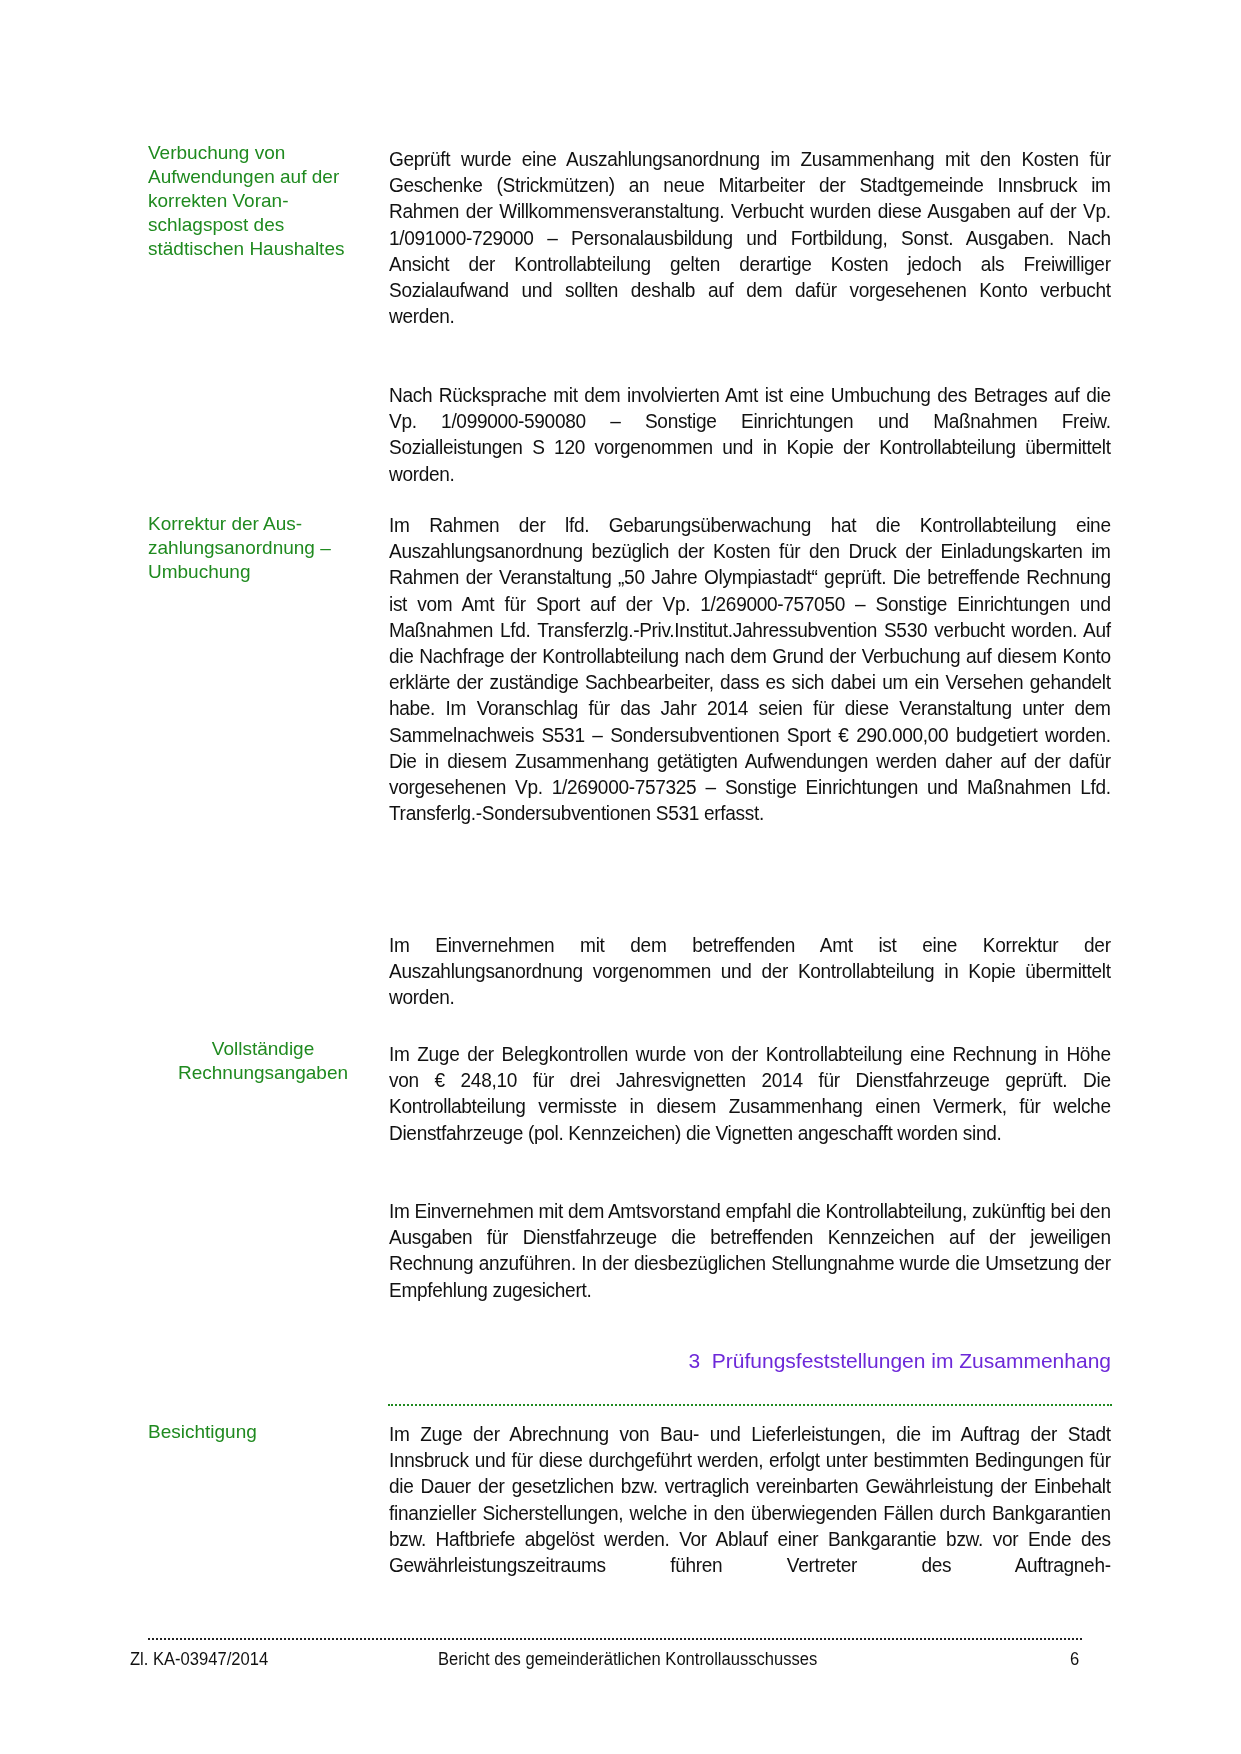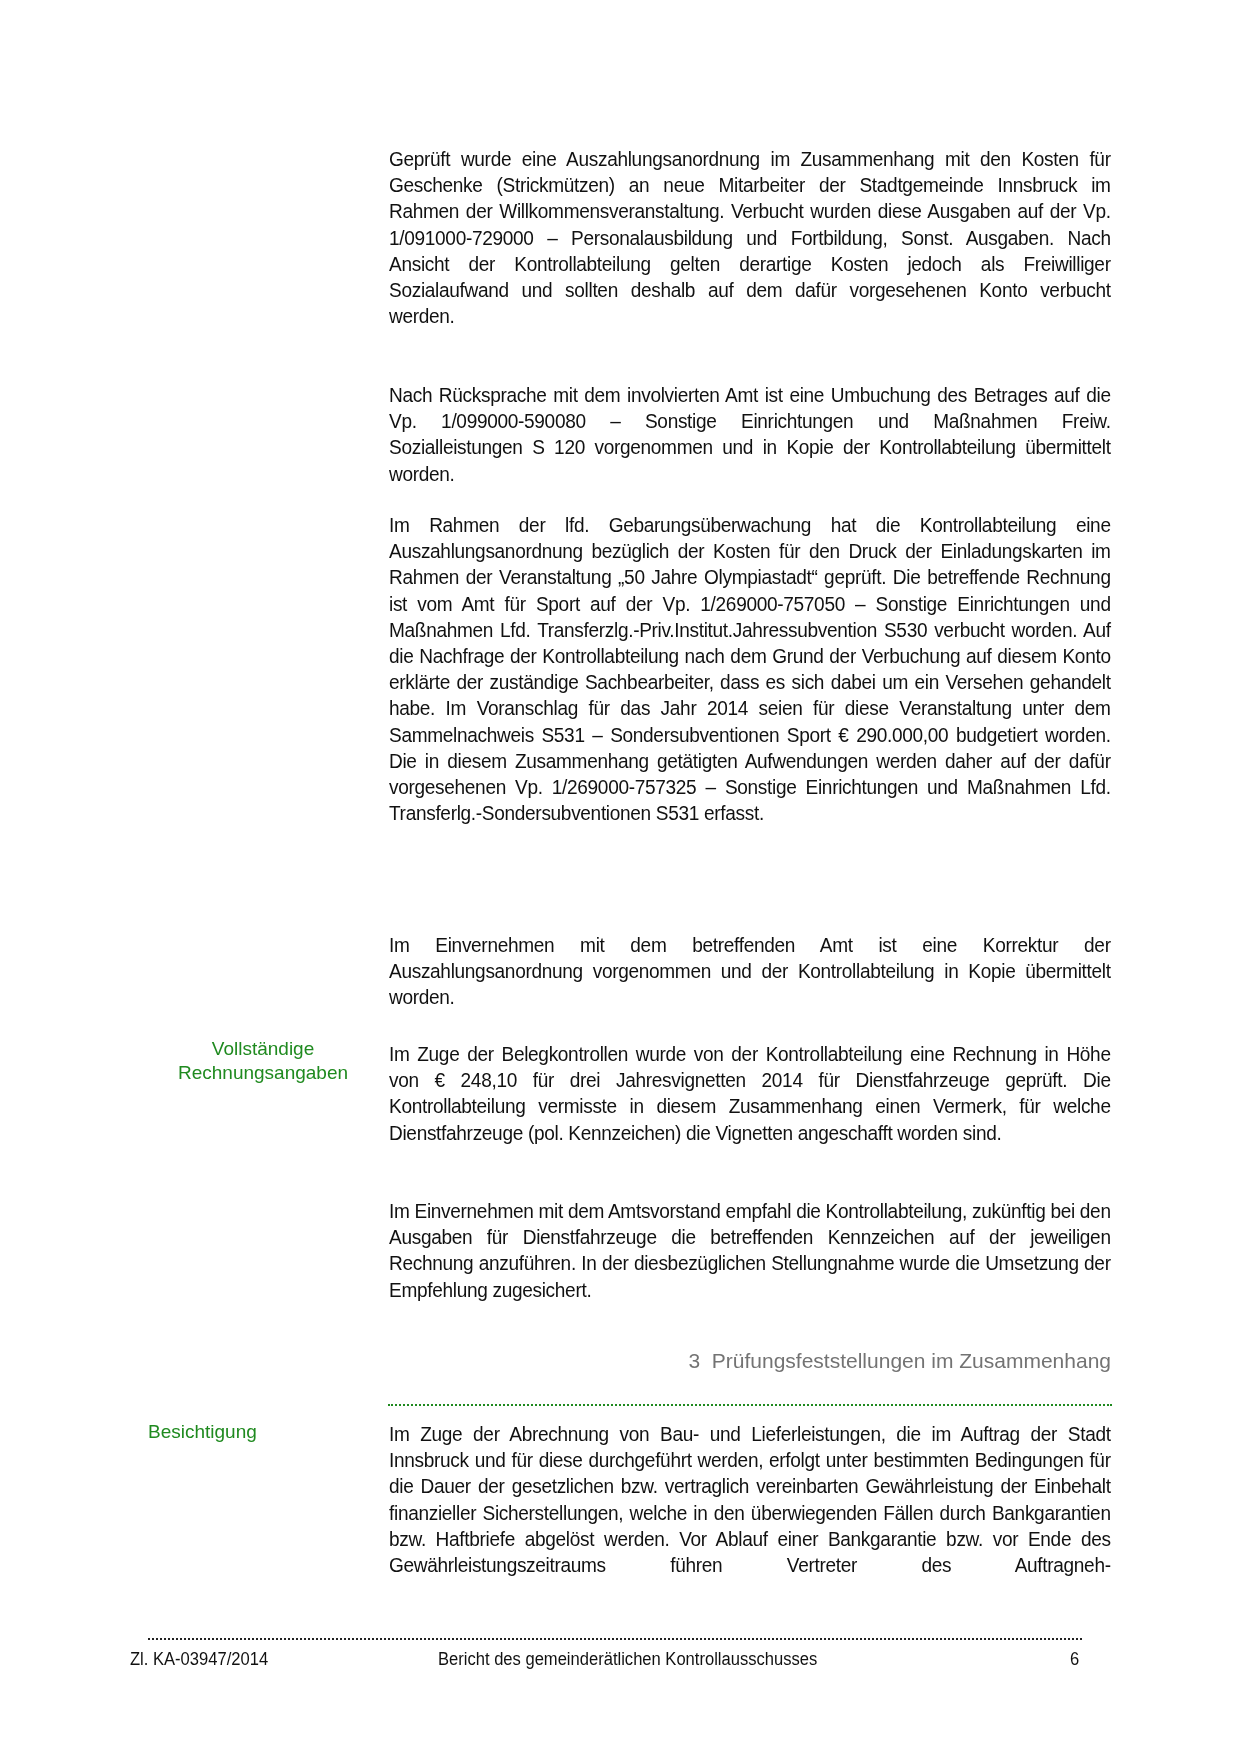--- a/index.html
+++ b/index.html
@@ -13,47 +13,59 @@
     .body-text {
       position: absolute; left: 389px; width: 722px;
       font-family: "Liberation Sans", sans-serif; font-size: 20.5px; line-height: 26.2px;
       color: #111111; text-align: justify; letter-spacing: -0.35px;
       transform: scaleX(0.93); transform-origin: left top; width: 776px;
     }
     .body-text p { margin: 0; }
     .heading {
       position: absolute; left: 600px; width: 511px; text-align: right;
       font-family: "Liberation Sans", sans-serif; font-size: 21px; line-height: 27px;
-      color: #737373;
+      color: #6d28d9;
     }
     .heading-rule {
       position: absolute; left: 388px; top: 1404px; width: 724px; height: 0;
       border-top: 2px dotted #1f8a1f;
     }
     .footer-rule {
       position: absolute; left: 148px; top: 1638px; width: 934px; height: 0;
       border-top: 2px dotted #222;
     }
     .footer {
       position: absolute; top: 1649px; font-family: "Liberation Sans", sans-serif;
       font-size: 18px; color: #111; transform: scaleX(0.92); transform-origin: left top;
     }
   </style>
 </head>
 <body>
 
 <div class="page">
 
+  <div class="side" style="top:141px;">
+    <div>Verbuchung von</div>
+    <div>Aufwendungen auf der</div>
+    <div>korrekten Voran-</div>
+    <div>schlagspost des</div>
+    <div>städtischen Haushaltes</div>
+  </div>
   <div class="body-text" style="top:146px;">
     <p>Geprüft wurde eine Auszahlungsanordnung im Zusammenhang mit den Kosten für Geschenke (Strickmützen) an neue Mitarbeiter der Stadtgemeinde Innsbruck im Rahmen der Willkommensveranstaltung. Verbucht wurden diese Ausgaben auf der Vp. 1/091000-729000 – Personalausbildung und Fortbildung, Sonst. Ausgaben. Nach Ansicht der Kontrollabteilung gelten derartige Kosten jedoch als Freiwilliger Sozialaufwand und sollten deshalb auf dem dafür vorgesehenen Konto verbucht werden.</p>
   </div>
   <div class="body-text" style="top:382px;">
     <p>Nach Rücksprache mit dem involvierten Amt ist eine Umbuchung des Betrages auf die Vp. 1/099000-590080 – Sonstige Einrichtungen und Maßnahmen Freiw. Sozialleistungen S 120 vorgenommen und in Kopie der Kontrollabteilung übermittelt worden.</p>
   </div>
 
+  <div class="side" style="top:512px;">
+    <div>Korrektur der Aus-</div>
+    <div>zahlungsanordnung –</div>
+    <div>Umbuchung</div>
+  </div>
   <div class="body-text" style="top:512px;">
     <p>Im Rahmen der lfd. Gebarungsüberwachung hat die Kontrollabteilung eine Auszahlungsanordnung bezüglich der Kosten für den Druck der Einladungskarten im Rahmen der Veranstaltung „50 Jahre Olympiastadt“ geprüft. Die betreffende Rechnung ist vom Amt für Sport auf der Vp. 1/269000-757050 – Sonstige Einrichtungen und Maßnahmen Lfd. Transferzlg.-Priv.Institut.Jahressubvention S530 verbucht worden. Auf die Nachfrage der Kontrollabteilung nach dem Grund der Verbuchung auf diesem Konto erklärte der zuständige Sachbearbeiter, dass es sich dabei um ein Versehen gehandelt habe. Im Voranschlag für das Jahr 2014 seien für diese Veranstaltung unter dem Sammelnachweis S531 – Sondersubventionen Sport € 290.000,00 budgetiert worden. Die in diesem Zusammenhang getätigten Aufwendungen werden daher auf der dafür vorgesehenen Vp. 1/269000-757325 – Sonstige Einrichtungen und Maßnahmen Lfd. Transferlg.-Sondersubventionen S531 erfasst.</p>
   </div>
   <div class="body-text" style="top:932px;">
     <p>Im Einvernehmen mit dem betreffenden Amt ist eine Korrektur der Auszahlungsanordnung vorgenommen und der Kontrollabteilung in Kopie übermittelt worden.</p>
   </div>
 
   <div class="side" style="top:1037px;text-align:center;">
     <div>Vollständige</div>
     <div>Rechnungsangaben</div>

